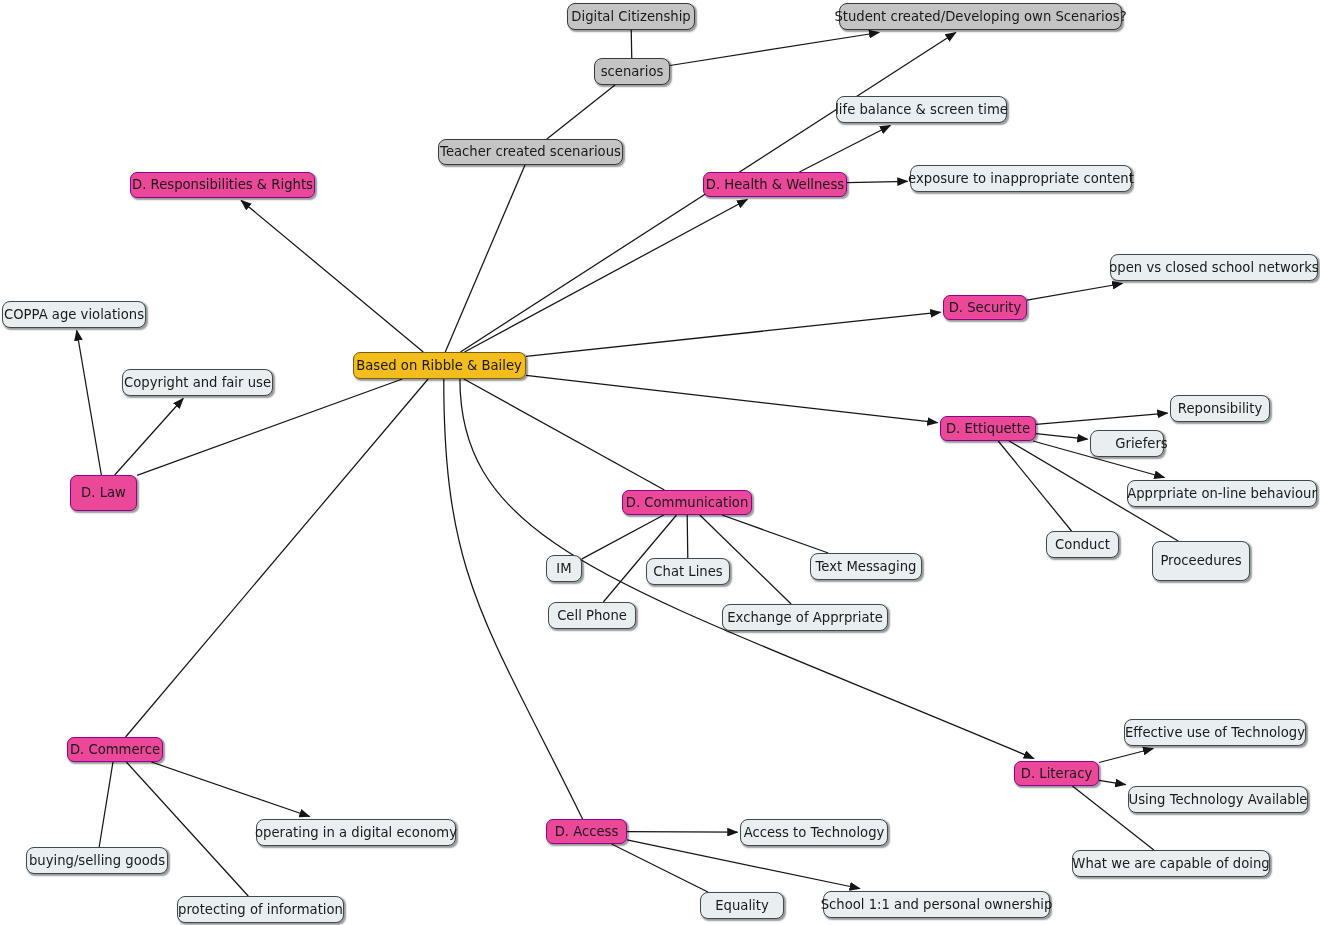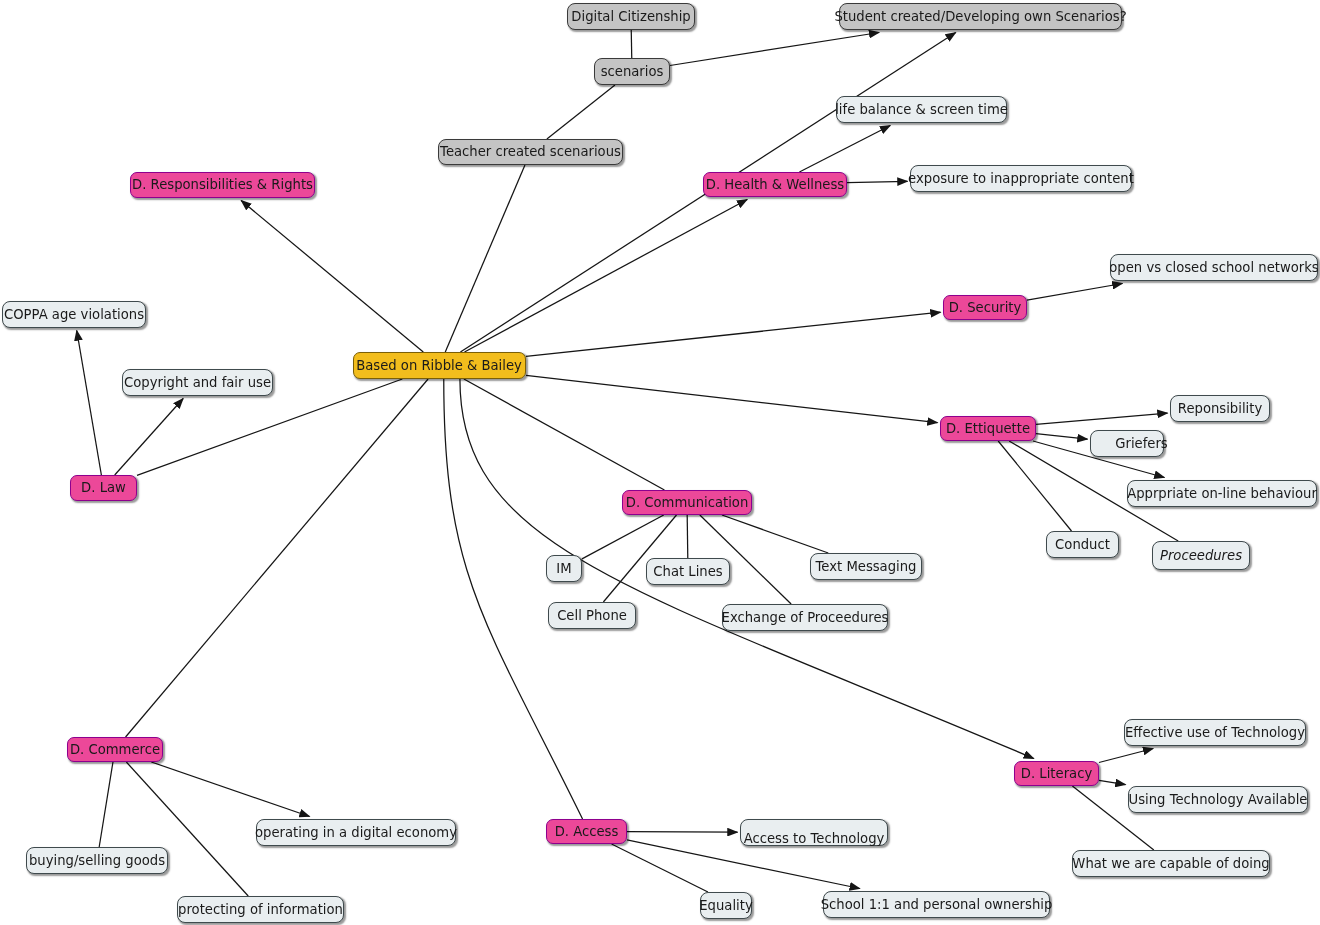--- a/index.html
+++ b/index.html
@@ -160,80 +160,80 @@
       </div>
       <div class="node leaf" style="left: 1170px; top: 395px; width: 100px; height: 27px;">
         <span>Reponsibility</span>
       </div>
       <div class="node cat" style="left: 940px; top: 416px; width: 96px; height: 25px;">
         <span>D. Ettiquette</span>
       </div>
       <div class="node leaf" style="left: 1090px; top: 430px; width: 74px; height: 27px; padding-left: 38px;">
         <span>Griefers</span>
       </div>
-      <div class="node cat" style="left: 70px; top: 475px; width: 67px; height: 26px;">
+      <div class="node cat" style="left: 70px; top: 475px; width: 67px; height: 36px;">
         <span>D.  Law</span>
       </div>
       <div class="node leaf" style="left: 1127px; top: 480px; width: 190px; height: 27px;">
         <span>Apprpriate on-line behaviour</span>
       </div>
       <div class="node cat" style="left: 622px; top: 490px; width: 130px; height: 25px;">
         <span>D. Communication</span>
       </div>
       <div class="node leaf" style="left: 1046px; top: 531px; width: 73px; height: 27px;">
         <span>Conduct</span>
       </div>
-      <div class="node leaf" style="left: 1152px; top: 541px; width: 98px; height: 29px; font-style: italic;">
+      <div class="node leaf" style="left: 1152px; top: 541px; width: 98px; height: 40px;">
         <span>Proceedures</span>
       </div>
       <div class="node leaf" style="left: 546px; top: 555px; width: 36px; height: 27px;">
         <span>IM</span>
       </div>
       <div class="node leaf" style="left: 646px; top: 558px; width: 84px; height: 27px;">
         <span>Chat Lines</span>
       </div>
       <div class="node leaf" style="left: 810px; top: 553px; width: 112px; height: 27px;">
         <span>Text Messaging</span>
       </div>
       <div class="node leaf" style="left: 548px; top: 602px; width: 88px; height: 27px;">
         <span>Cell Phone</span>
       </div>
       <div class="node leaf" style="left: 722px; top: 604px; width: 166px; height: 27px;">
-        <span>Exchange of Proceedures</span>
+        <span>Exchange of Apprpriate</span>
       </div>
       <div class="node leaf" style="left: 1124px; top: 719px; width: 182px; height: 27px;">
         <span>Effective use of Technology</span>
       </div>
       <div class="node cat" style="left: 67px; top: 737px; width: 96px; height: 25px;">
         <span>D.  Commerce</span>
       </div>
       <div class="node cat" style="left: 1014px; top: 761px; width: 85px; height: 25px;">
         <span>D.  Literacy</span>
       </div>
       <div class="node leaf" style="left: 1128px; top: 786px; width: 180px; height: 27px;">
         <span>Using Technology Available</span>
       </div>
       <div class="node leaf" style="left: 256px; top: 819px; width: 200px; height: 27px;">
         <span>operating in a digital economy</span>
       </div>
       <div class="node cat" style="left: 546px; top: 819px; width: 81px; height: 25px;">
         <span>D.  Access</span>
       </div>
-      <div class="node leaf" style="left: 740px; top: 819px; width: 148px; height: 27px; align-items: flex-end;">
+      <div class="node leaf" style="left: 740px; top: 819px; width: 148px; height: 27px;">
         <span>Access to Technology</span>
       </div>
       <div class="node leaf" style="left: 26px; top: 847px; width: 142px; height: 27px;">
         <span>buying/selling goods</span>
       </div>
       <div class="node leaf" style="left: 1072px; top: 850px; width: 198px; height: 27px;">
         <span>What we are capable of doing</span>
       </div>
       <div class="node leaf" style="left: 177px; top: 896px; width: 167px; height: 27px;">
         <span>protecting of information</span>
       </div>
-      <div class="node leaf" style="left: 700px; top: 892px; width: 52px; height: 27px;">
+      <div class="node leaf" style="left: 700px; top: 892px; width: 84px; height: 27px;">
         <span>Equality</span>
       </div>
       <div class="node leaf" style="left: 823px; top: 891px; width: 227px; height: 27px; text-align: right;">
         <span>School 1:1 and personal ownership</span>
       </div>
     </div>
 </div>
 
 </body></html>

